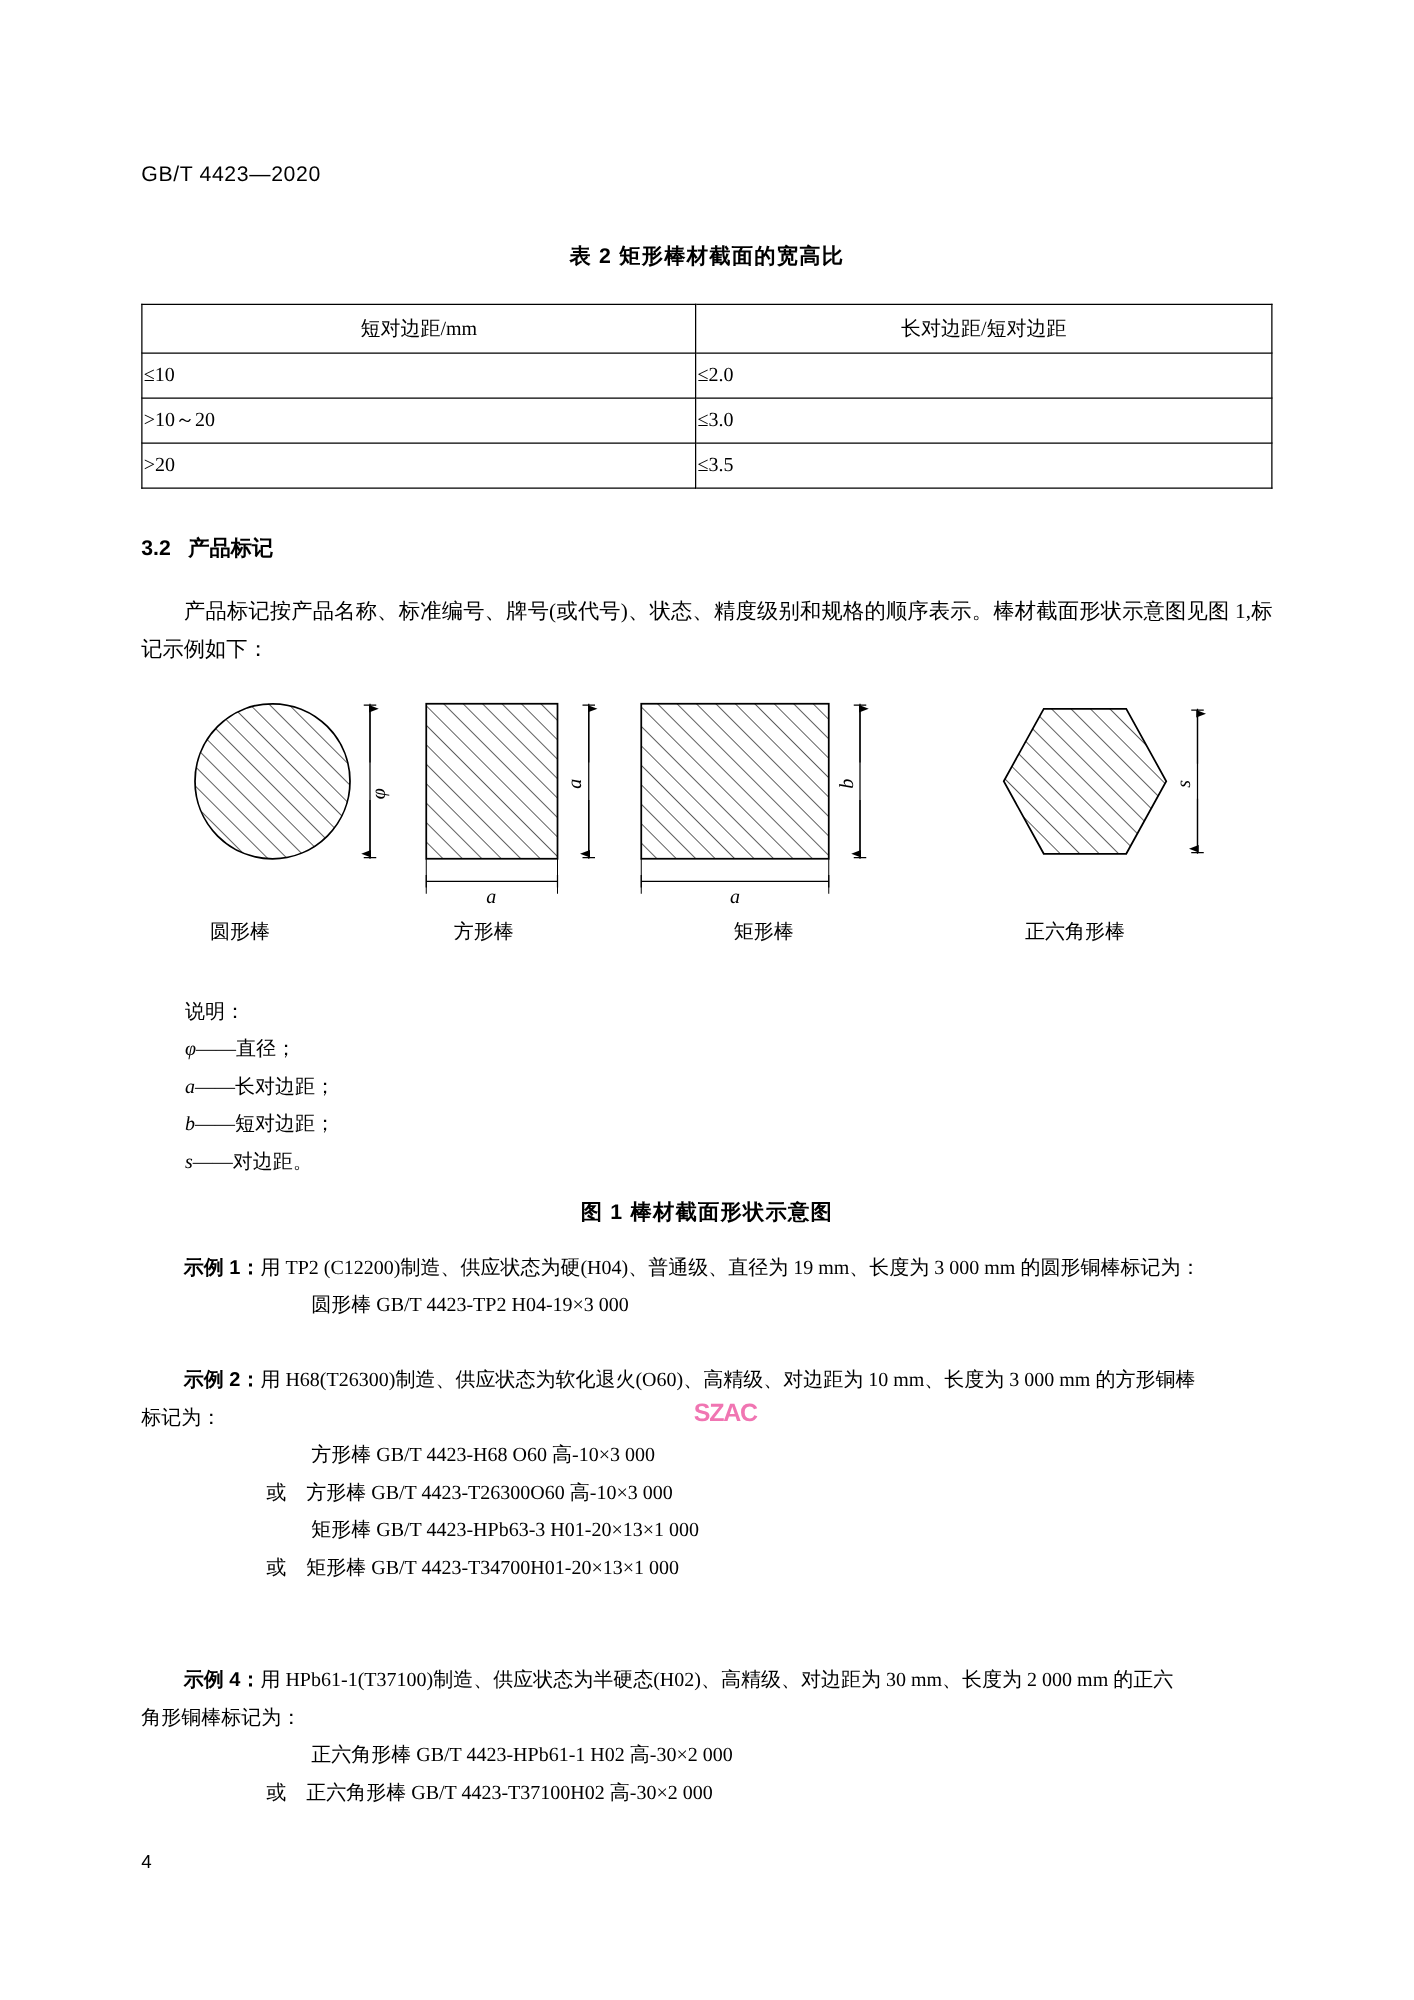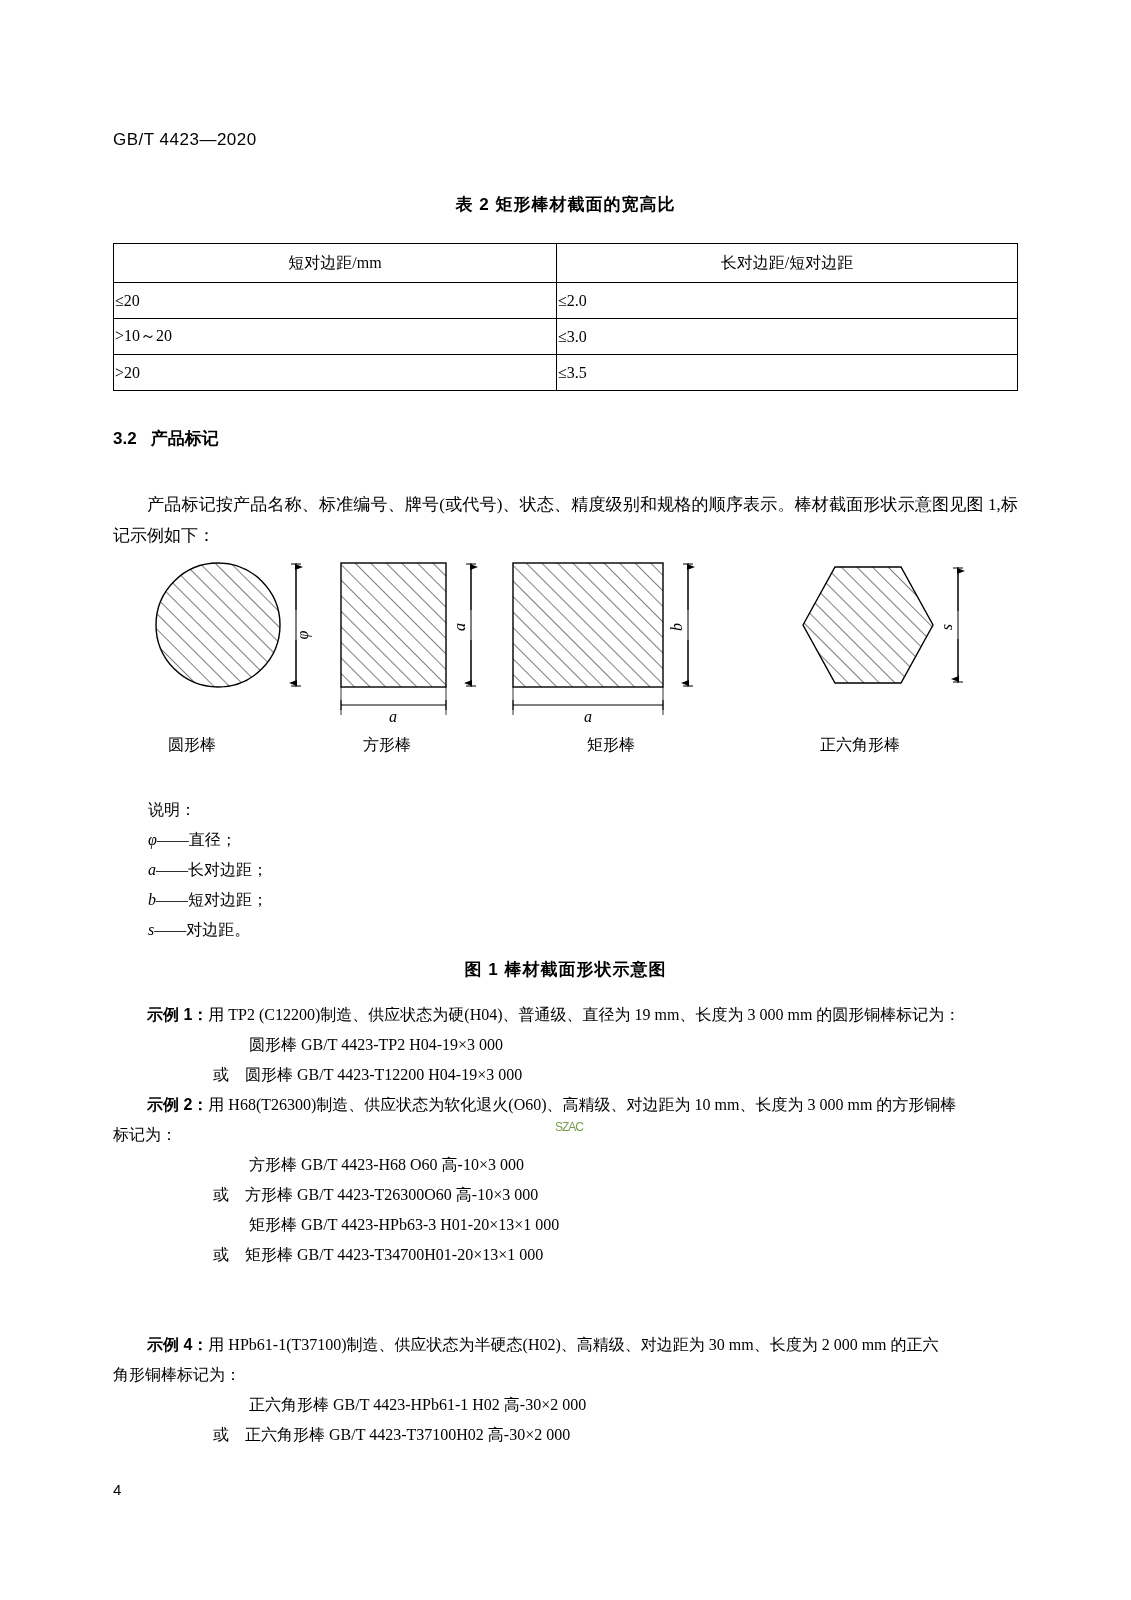--- a/index.html
+++ b/index.html
@@ -71,21 +71,21 @@
   .sec-head .num { margin-right: 14px; }
 
   .para {
     position: absolute;
     left: 113px;
     width: 905px;
     font-size: 17px;
     line-height: 31px;
     text-align: justify;
   }
-  .para.p1 { top: 489px; }
+  .para.p1 { top: 473px; }
   .indent { display: inline-block; width: 34px; }
 
   
   .figure {
     position: absolute;
     left: 113px;
     top: 555px;
     width: 905px;
     height: 215px;
   }
@@ -140,23 +140,23 @@
     position: absolute;
     left: 113px;
     top: 1481px;
     font-size: 15px;
     font-family: "Liberation Sans", sans-serif;
   }
   .watermark {
     position: absolute;
     left: 555px;
     top: 1120px;
-    font-size: 12px;
-    color: #4d7c0f;
-    font-weight: normal;
+    font-size: 20px;
+    color: #ec4899;
+    font-weight: bold;
     font-family: "Liberation Sans", sans-serif;
     opacity: .75;
     letter-spacing: -1px;
   }
   svg { display: block; }
 </style>
 </head>
 <body>
 
 <div class="page">
@@ -167,21 +167,21 @@
 
   <table class="spec">
     <thead>
       <tr>
         <th class="col1">短对边距/mm</th>
         <th>长对边距/短对边距</th>
       </tr>
     </thead>
     <tbody>
       <tr>
-        <td class="col1">≤20</td>
+        <td class="col1">≤10</td>
         <td>≤2.0</td>
       </tr>
       <tr>
         <td class="col1">&gt;10～20</td>
         <td>≤3.0</td>
       </tr>
       <tr>
         <td class="col1">&gt;20</td>
         <td>≤3.5</td>
       </tr>
@@ -266,21 +266,20 @@
     <div><span class="it">a</span><span>——长对边距；</span></div>
     <div><span class="it">b</span><span>——短对边距；</span></div>
     <div><span class="it">s</span><span>——对边距。</span></div>
   </div>
 
   <div class="fig-title">图 1    棒材截面形状示意图</div>
 
   <div class="ex" style="top:1000px;">
     <div><span class="ind1"></span><b>示例 1：</b><span>用 TP2 (C12200)制造、供应状态为硬(H04)、普通级、直径为 19 mm、长度为 3 000 mm 的圆形铜棒标记为：</span></div>
     <div><span class="ind2"></span><span>圆形棒 GB/T 4423-TP2 H04-19×3 000</span></div>
-    <div><span class="ind3"></span><span>或　圆形棒 GB/T 4423-T12200 H04-19×3 000</span></div>
   </div>
 
   <div class="ex" style="top:1090px;">
     <div><span class="ind1"></span><b>示例 2：</b><span>用 H68(T26300)制造、供应状态为软化退火(O60)、高精级、对边距为 10 mm、长度为 3 000 mm 的方形铜棒</span></div>
     <div><span>标记为：</span></div>
     <div><span class="ind2"></span><span>方形棒 GB/T 4423-H68 O60 高-10×3 000</span></div>
     <div><span class="ind3"></span><span>或　方形棒 GB/T 4423-T26300O60 高-10×3 000</span></div>
   </div>
 
   <div class="ex" style="top:1210px;">

